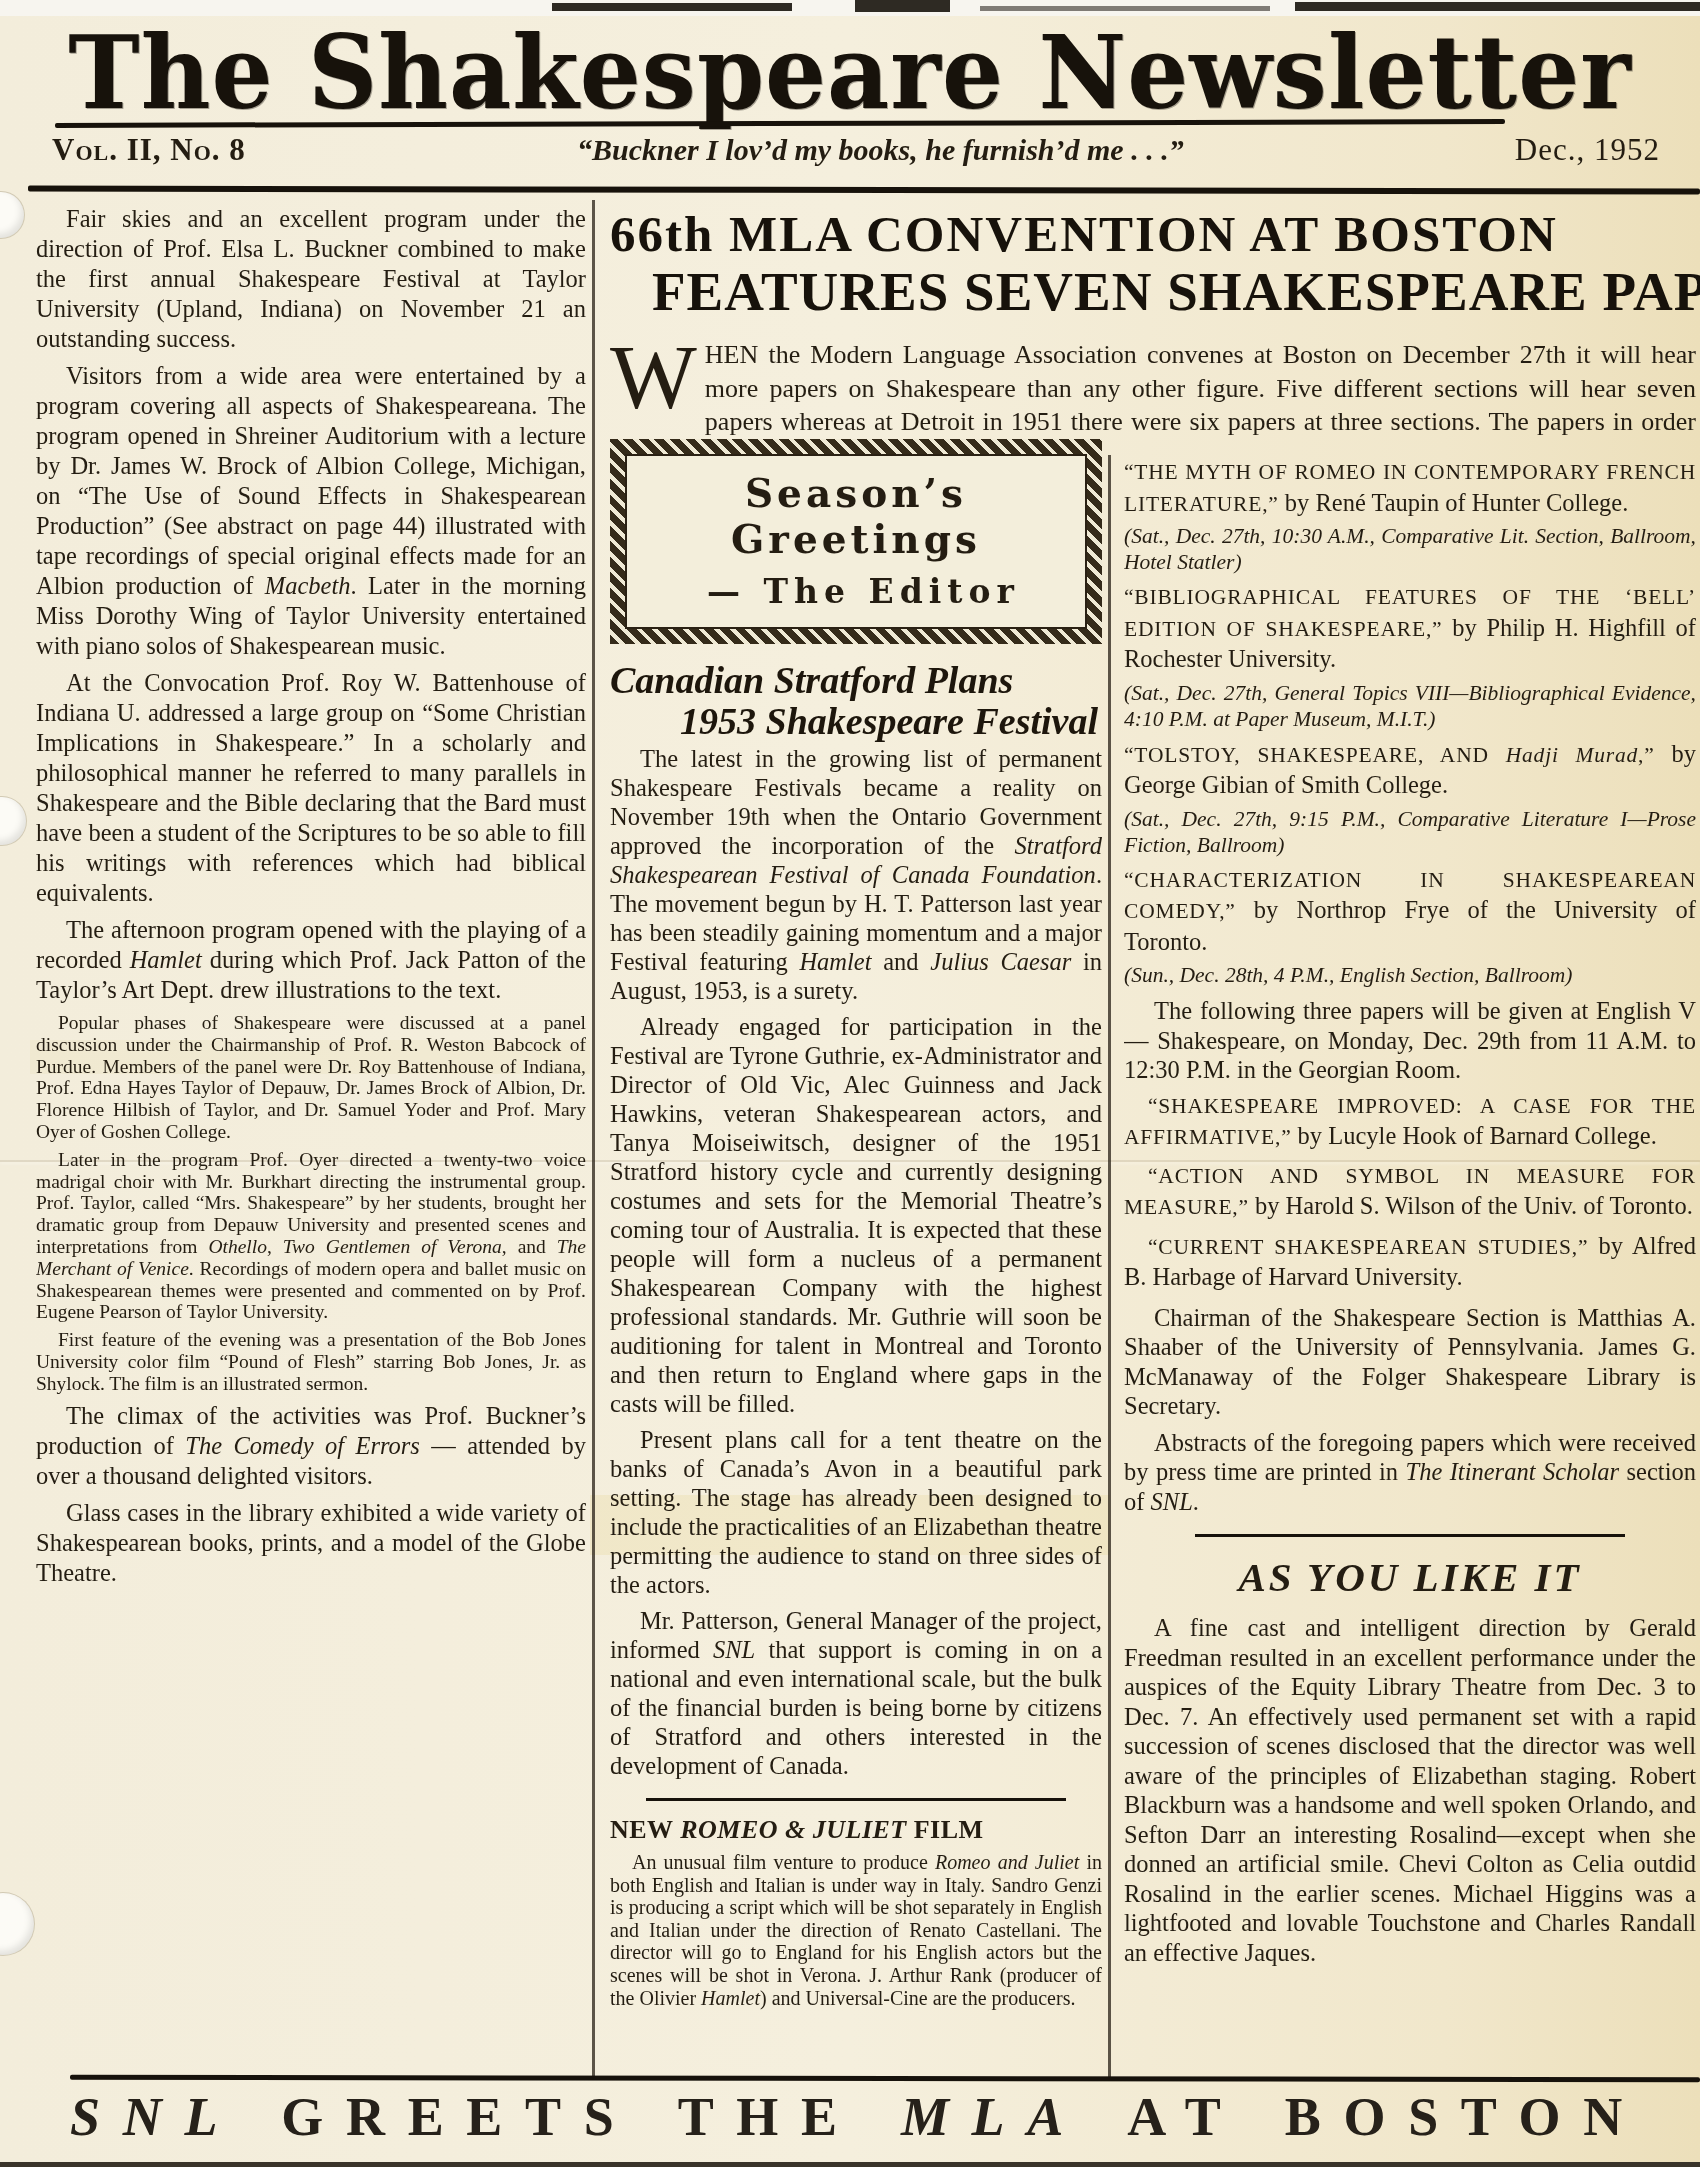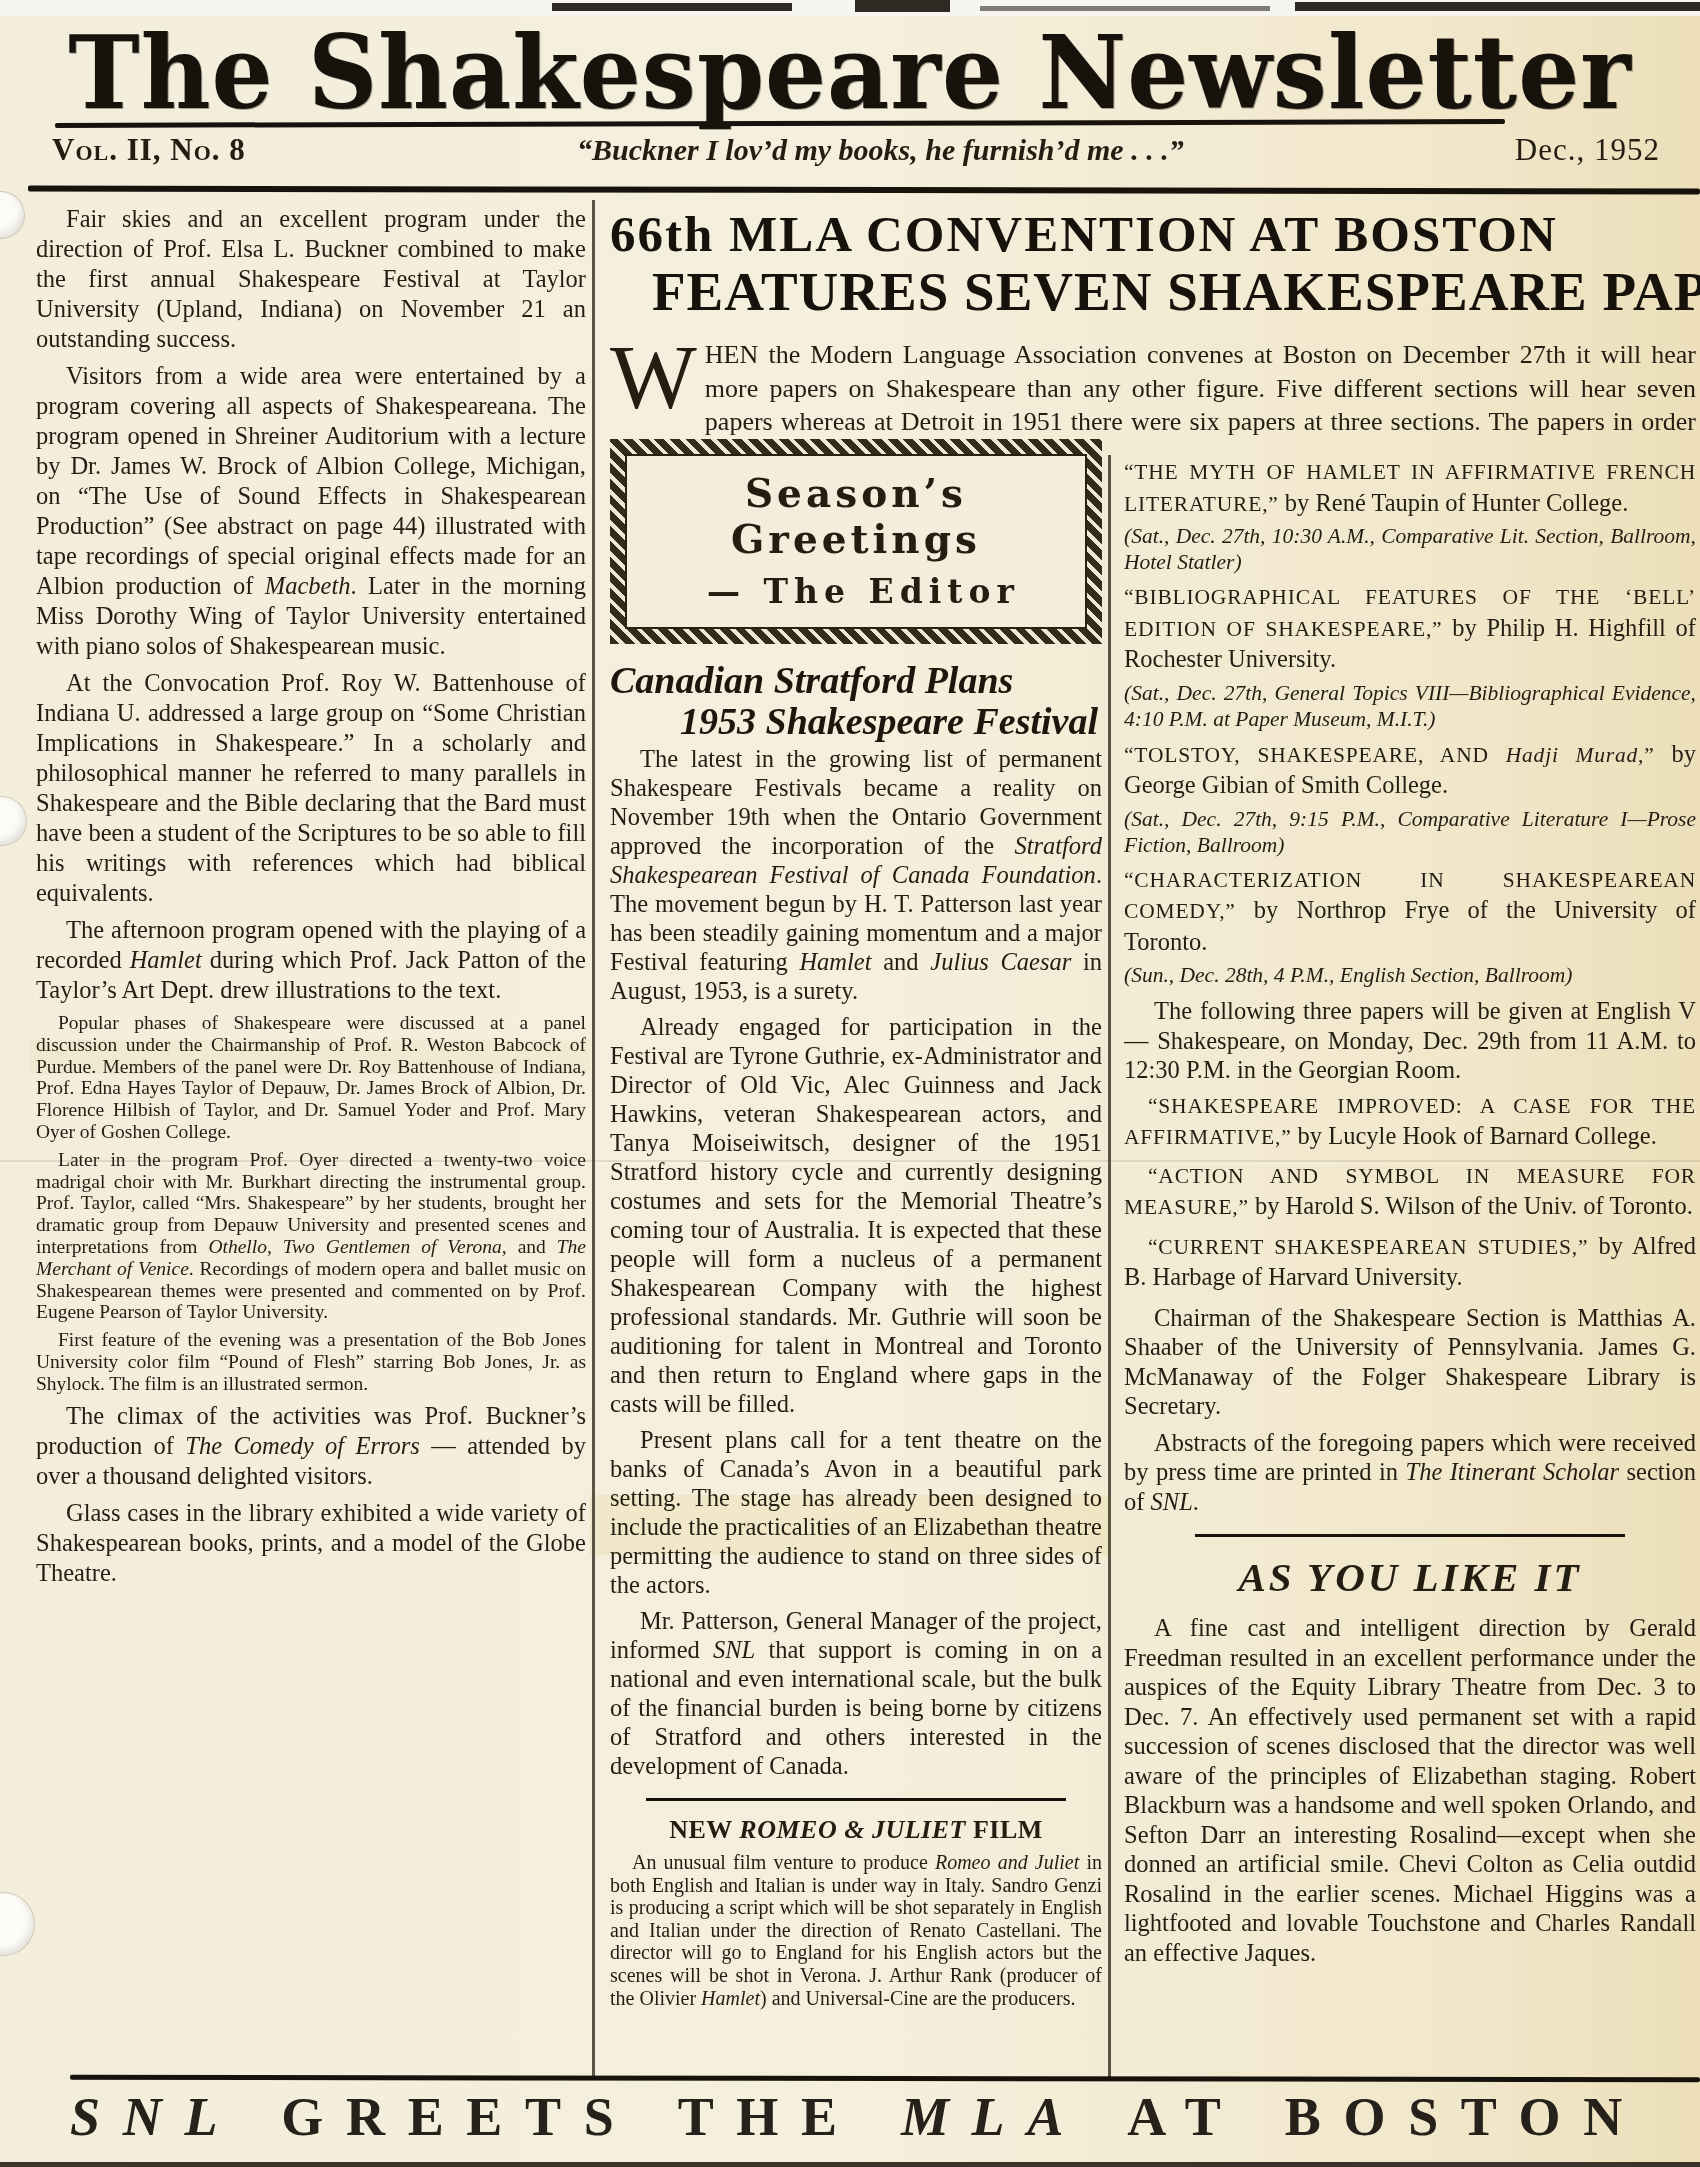--- a/index.html
+++ b/index.html
@@ -39,21 +39,21 @@
   .headline2{font-weight:bold;font-size:55px;line-height:60px;letter-spacing:1px;white-space:nowrap;margin-left:42px;color:#17120b;}
   .intro{margin:16px 0 0;text-align:justify;font-size:26px;line-height:33.5px;}
   .dropcap{float:left;font-size:92px;line-height:74px;padding:2px 8px 0 0;font-weight:normal;}
   
   .orn-outer{padding:15px;background:repeating-linear-gradient(45deg,#352b1a 0 7px,#efe9d4 7px 11px);margin:6px 0 16px;}
   .orn-inner{background:#f3eedb;border:2px solid #2a2114;padding:14px 10px 16px;}
   .greet1{text-align:center;font-family:"DejaVu Serif",serif;font-weight:bold;font-size:39px;letter-spacing:4px;}
   .greet2{text-align:right;padding-right:55px;font-family:"DejaVu Serif",serif;font-weight:bold;font-size:33px;letter-spacing:6px;margin-top:10px;}
   .centercol .para{font-size:24.5px;line-height:29px;}
   .center-rule{width:430px;height:3px;background:#17120b;margin:18px auto 14px;}
-  .film-head{text-align:center;font-weight:bold;font-size:26px;letter-spacing:.5px;margin:0 0 6px;}
+  .film-head{font-weight:bold;font-size:26px;letter-spacing:.5px;margin:0 0 6px;}
   
   .paper-title{margin:0 0 3px;text-align:justify;line-height:28.5px;}
   .paper-title .pt{font-size:21.5px;letter-spacing:.8px;font-weight:500;}
   .paper-title .pb{font-size:24.5px;}
   .paper-sched{font-style:italic;font-size:21.5px;line-height:26px;margin:0 0 8px;text-align:justify;}
   .indented .paper-title{text-indent:24px;margin-bottom:8px;}
   .paperscol .para{font-size:24.5px;line-height:29.5px;}
   .ayli-head{text-align:center;font-style:italic;font-weight:bold;font-size:41px;letter-spacing:3px;margin:16px 0 12px;}
   
   .banner{position:absolute;left:70px;right:55px;top:2086px;display:flex;justify-content:space-between;align-items:baseline;
@@ -129,21 +129,21 @@
         <p class="para">Mr. Patterson, General Manager of the project, informed <i>SNL</i> that support is coming in on a national and even international scale, but the bulk of the financial burden is being borne by citizens of Stratford and others interested in the development of Canada.</p>
       </div>
     <div class="center-rule" style="width:420px;height:3px;"></div>
     <div class="film-head">NEW <i>ROMEO &amp; JULIET</i> FILM</div>
     <p class="para small" style="font-size:20px;line-height:22.6px;">An unusual film venture to produce <i>Romeo and Juliet</i> in both English and Italian is under way in Italy. Sandro Genzi is producing a script which will be shot separately in English and Italian under the direction of Renato Castellani. The director will go to England for his English actors but the scenes will be shot in Verona. J. Arthur Rank (producer of the Olivier <i>Hamlet</i>) and Universal-Cine are the producers.</p>
   </div>
 
   <div class="paperscol">
     <div>
 
-        <p class="paper-title"><span class="pt">“THE MYTH OF HAMLET IN AFFIRMATIVE FRENCH LITERATURE,”</span><span class="pb"> by René Taupin of Hunter College.</span></p>
+        <p class="paper-title"><span class="pt">“THE MYTH OF ROMEO IN CONTEMPORARY FRENCH LITERATURE,”</span><span class="pb"> by René Taupin of Hunter College.</span></p>
         <p class="paper-sched">(Sat., Dec. 27th, 10:30 A.M., Comparative Lit. Section, Ballroom, Hotel Statler)</p>
 
         <p class="paper-title"><span class="pt">“BIBLIOGRAPHICAL FEATURES OF THE ‘BELL’ EDITION OF SHAKESPEARE,”</span><span class="pb"> by Philip H. Highfill of Rochester University.</span></p>
         <p class="paper-sched">(Sat., Dec. 27th, General Topics VIII—Bibliographical Evidence, 4:10 P.M. at Paper Museum, M.I.T.)</p>
 
         <p class="paper-title"><span class="pt">“TOLSTOY, SHAKESPEARE, AND <i>Hadji Murad</i>,”</span><span class="pb"> by George Gibian of Smith College.</span></p>
         <p class="paper-sched">(Sat., Dec. 27th, 9:15 P.M., Comparative Literature I—Prose Fiction, Ballroom)</p>
 
         <p class="paper-title"><span class="pt">“CHARACTERIZATION IN SHAKESPEAREAN COMEDY,”</span><span class="pb"> by Northrop Frye of the University of Toronto.</span></p>
         <p class="paper-sched">(Sun., Dec. 28th, 4 P.M., English Section, Ballroom)</p>

